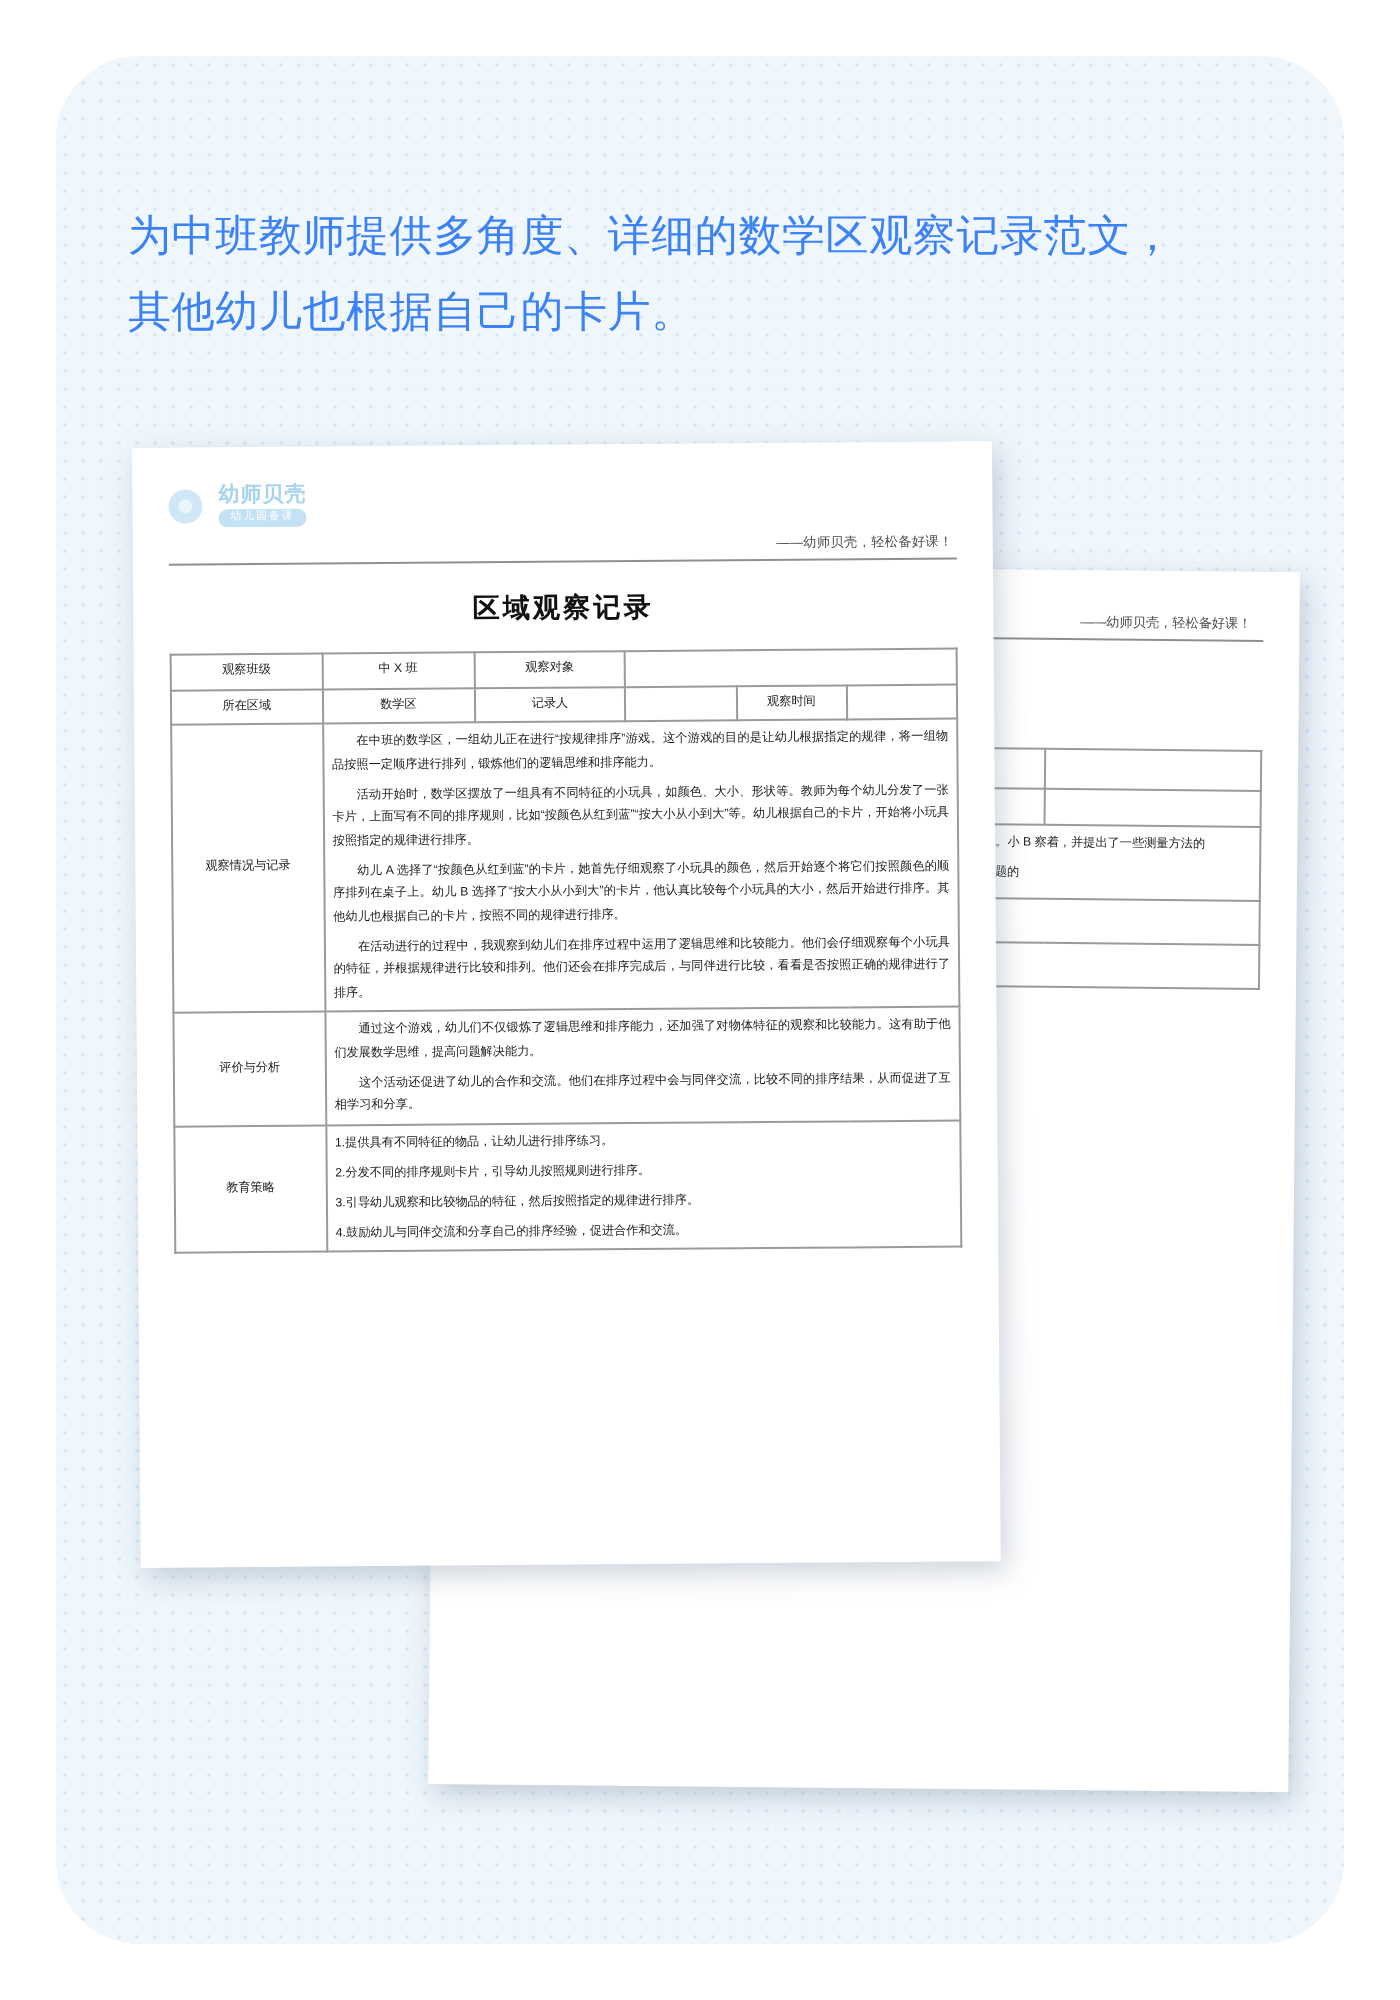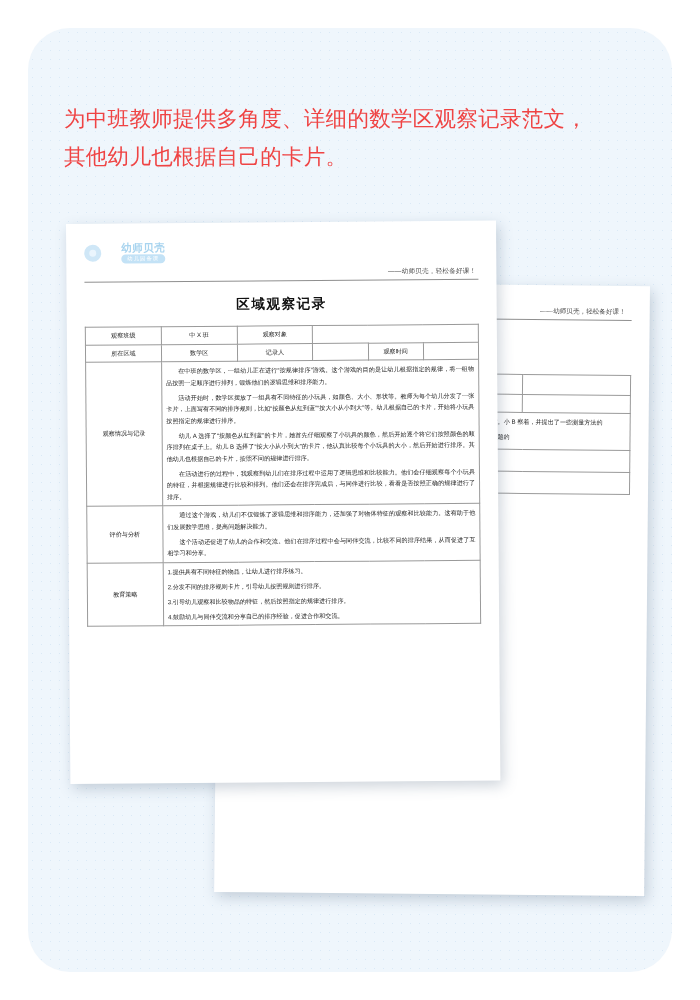--- a/index.html
+++ b/index.html
@@ -14,21 +14,21 @@
   .panel{
     position:absolute;left:28px;top:28px;width:644px;height:944px;
     background:#eff6fc;border-radius:42px;
     background-image:radial-gradient(#dae9f6 0.8px, transparent 0.9px);
     background-size:9px 9px;
   }
 
   
   .headline{
     position:absolute;left:64px;top:100px;width:572px;
-    font-size:21.5px;line-height:38px;color:#ef4444;
+    font-size:21.5px;line-height:38px;color:#3b82f6;
     font-family:"DejaVu Sans","Liberation Sans",sans-serif;
     letter-spacing:.3px;font-weight:500;
   }
   .headline div{white-space:nowrap;}
 
   
   .page{
     position:absolute;background:#ffffff;
     box-shadow:3px 5px 14px rgba(80,100,125,.28);
   }
@@ -38,21 +38,21 @@
   }
   .page-front{
     left:66px;top:224px;width:430px;height:560px;
     transform:rotate(-0.45deg);transform-origin:left top;
   }
 
   .doc-inner{position:absolute;inset:0;padding:16px 18px;box-sizing:border-box;}
 
   
   .logo-row{display:flex;align-items:center;height:26px;}
-  .logo{display:flex;align-items:center;gap:20px;}
+  .logo{display:flex;align-items:center;gap:8px;}
   .logo-mark{
     width:17px;height:17px;border-radius:50%;
     background:#cfe7f7;position:relative;flex:none;
   }
   .logo-mark:after{
     content:"";position:absolute;left:5px;top:5px;width:7px;height:7px;
     border-radius:50%;background:#eaf5fd;
   }
   .logo-text{display:flex;flex-direction:column;gap:1px;}
   .logo-name{font-size:10.5px;color:#a8d4ef;font-weight:bold;letter-spacing:.5px;line-height:11px;}

